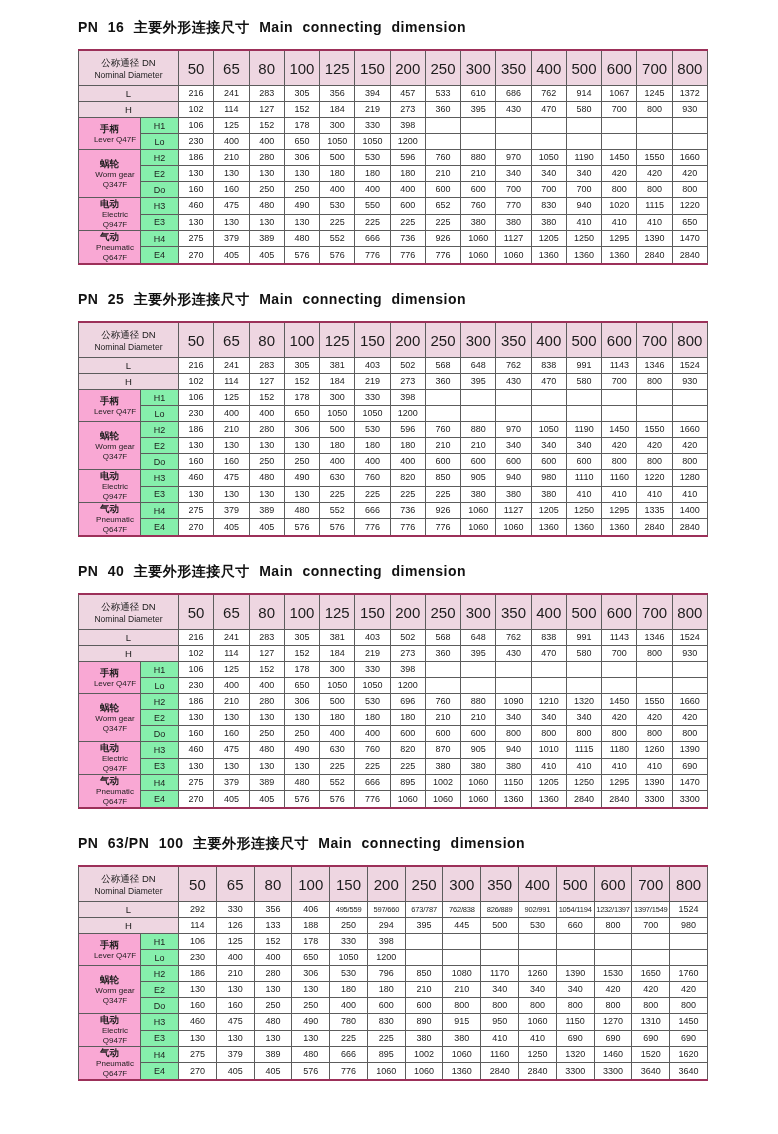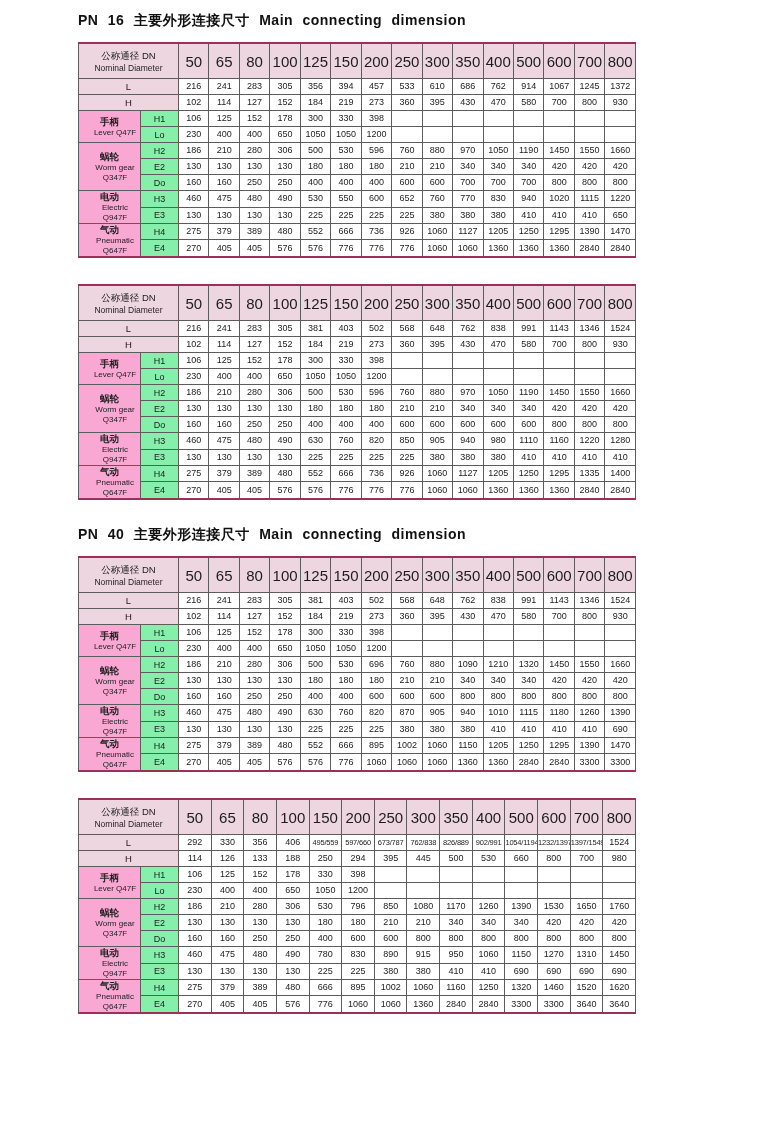--- a/index.html
+++ b/index.html
@@ -9,27 +9,27 @@
     color:#1c1c1c;
     overflow:hidden;
   }
   .page{padding:12px 0 0 78px;}
   .section{margin-bottom:26px;}
   .tbl-title{
     font-size:14px;
     font-weight:bold;
     letter-spacing:0.5px;
     word-spacing:5px;
-    margin:0 0 12px 0;
+    margin:7px 0 12px 0;
     color:#111;
   }
   table.dim-table{
     border-collapse:collapse;
     table-layout:fixed;
-    width:558px;
+    width:630px;
     border-top:2px solid #9c3059;
     border-bottom:2px solid #9c3059;
   }
   table.dim-table td, table.dim-table th{
     border:1px solid #5c5c5c;
     padding:0;
     text-align:center;
     vertical-align:middle;
     font-weight:normal;
     overflow:hidden;
@@ -327,20 +327,21 @@
             <td class="vcell">1360</td>
             <td class="vcell">1360</td>
             <td class="vcell">1360</td>
             <td class="vcell">2840</td>
             <td class="vcell">2840</td>
           </tr>
         </tbody>
       </table>
     </div>
     <div class="section">
+      <div class="tbl-title">PN 25  主要外形连接尺寸  Main connecting dimension</div>
       <table class="dim-table">
         <colgroup>
           <col style="width: 62px;">
           <col style="width: 38px;">
           <col>
           <col>
           <col>
           <col>
           <col>
           <col>
@@ -858,20 +859,21 @@
             <td class="vcell">1360</td>
             <td class="vcell">2840</td>
             <td class="vcell">2840</td>
             <td class="vcell">3300</td>
             <td class="vcell">3300</td>
           </tr>
         </tbody>
       </table>
     </div>
     <div class="section">
+      <div class="tbl-title">PN 63/PN 100  主要外形连接尺寸  Main connecting dimension</div>
       <table class="dim-table">
         <colgroup>
           <col style="width: 62px;">
           <col style="width: 38px;">
           <col>
           <col>
           <col>
           <col>
           <col>
           <col>

